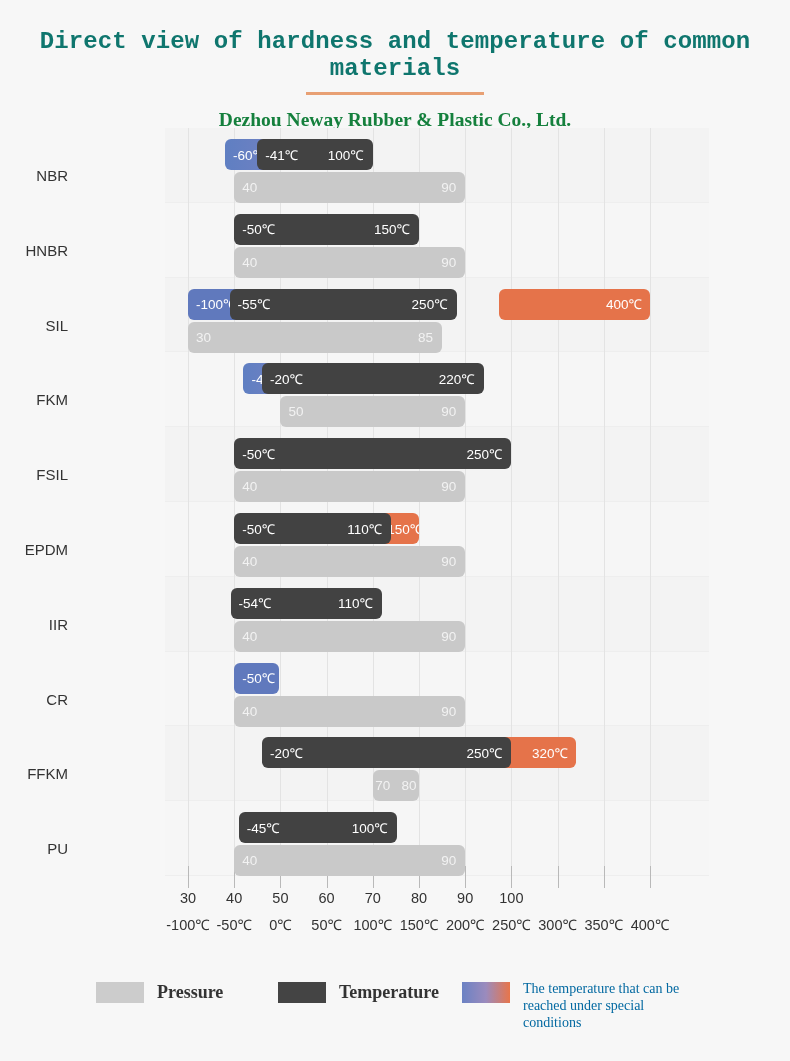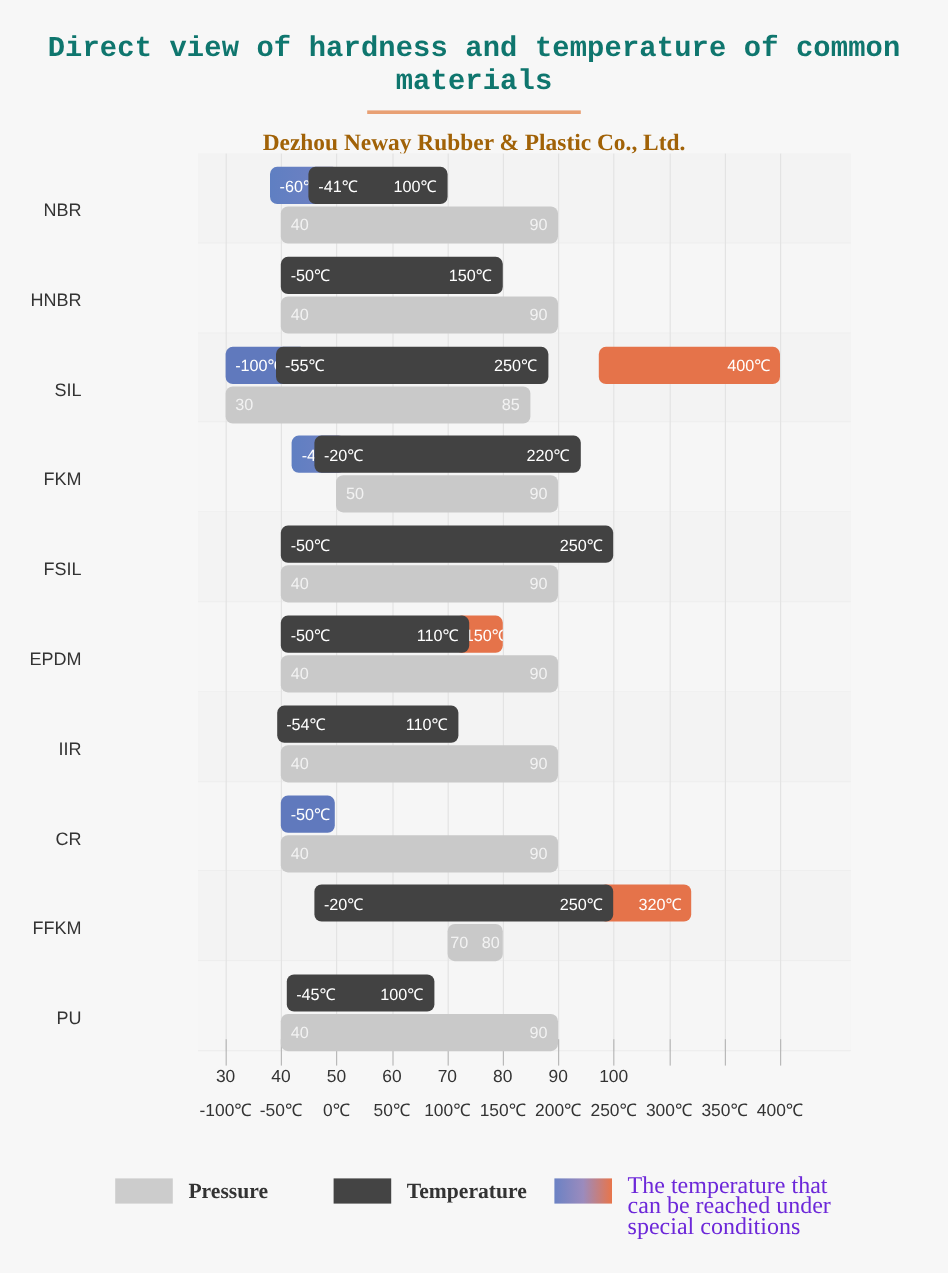--- a/index.html
+++ b/index.html
@@ -24,21 +24,21 @@
   }
   #title-rule {
     width: 178px; height: 2.5px;
     background: #e8a074;
     margin: 10px auto 0 auto;
   }
   #subtitle {
     font-family: "Liberation Serif", serif;
     font-weight: bold;
     font-size: 19.5px;
-    color: #a16207;
+    color: #15803d;
     margin-top: 14px;
   }
 
   
   #chart {
     position: absolute;
     left: 0; top: 128px;
     width: 790px; height: 760px;
   }
   #plot {
@@ -139,22 +139,22 @@
   }
   .lg-label {
     font-family: "Liberation Serif", serif;
     font-weight: bold;
     font-size: 18px;
     color: #333333;
     line-height: 20px;
   }
   .lg-note {
     font-family: "Liberation Serif", serif;
-    font-size: 20px;
-    color: #6d28d9;
+    font-size: 14px;
+    color: #0369a1;
     line-height: 17px;
     width: 178px;
     margin-top: -2px;
   }
 </style>
 </head>
 <body>
 
 <div id="header">
   <div id="title">Direct view of hardness and temperature of common materials</div>
@@ -285,21 +285,21 @@
         </div>
         <div class="bar bar-temp" style="left: 96.92px; width: 249.48px; top: 11px;">
           <span class="lab-start">-20℃</span>
           <span class="lab-end">250℃</span>
         </div>
         <div class="bar bar-press" style="left: 207.8px; width: 46.2px; top: 44px;">
           <span class="lab-center">70&nbsp;&nbsp; 80</span>
         </div>
       </div>
       <div style="position: absolute; left: 0px; top: 673.2px; width: 544px; height: 74.8px;">
-        <div class="bar bar-temp" style="left: 73.82px; width: 123px; top: 11px;">
+        <div class="bar bar-temp" style="left: 73.82px; width: 158px; top: 11px;">
           <span class="lab-start">-45℃</span>
           <span class="lab-end">100℃</span>
         </div>
         <div class="bar bar-press" style="left: 69.2px; width: 231px; top: 44px;">
           <span class="lab-start">40</span>
           <span class="lab-end">90</span>
         </div>
       </div>
     </div>
 <div class="ylabel" style="top: 40px;">NBR</div>

